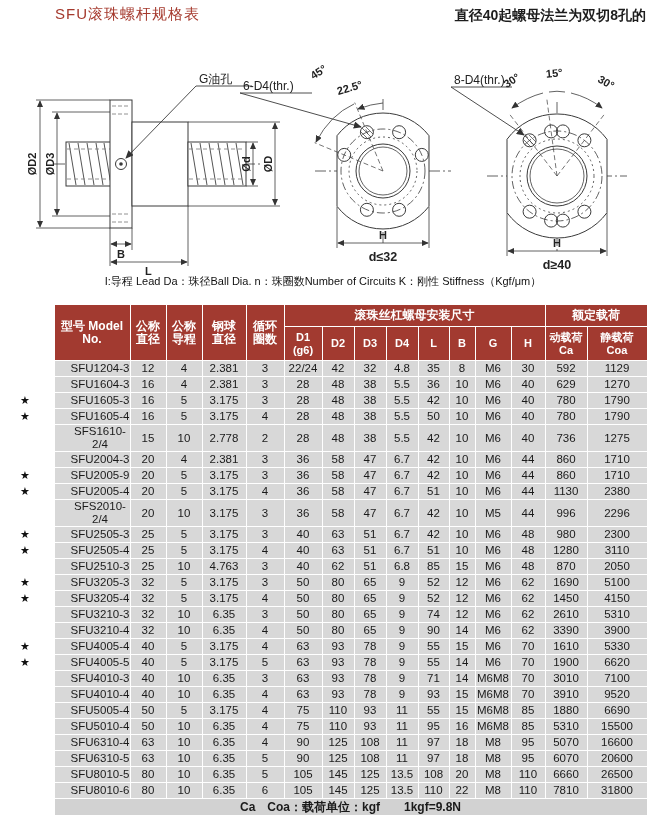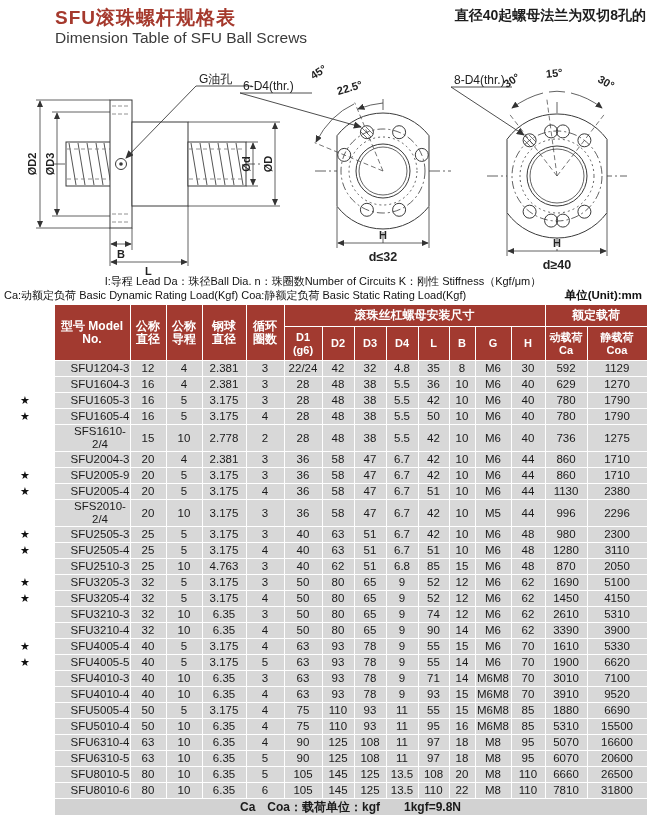--- a/index.html
+++ b/index.html
@@ -1,19 +1,19 @@
 <!DOCTYPE html>
 <html><head>
 <meta charset="utf-8">
 <style>
   html,body{margin:0;padding:0;background:#fff;}
   .page{position:relative;width:650px;height:816px;background:#fff;overflow:hidden;
         font-family:"Liberation Sans","DejaVu Sans",sans-serif;color:#1a1a1a;}
   
-  .title-zh{position:absolute;left:55px;top:5px;font-size:19px;font-weight:bold;color:#a5392d;letter-spacing:1px;}
+  .title-zh{position:absolute;left:55px;top:5px;font-size:15px;font-weight:normal;color:#a5392d;letter-spacing:1px;}
   .title-en{position:absolute;left:55px;top:29px;font-size:15.5px;color:#3a3a3a;}
   .tagline{position:absolute;right:4px;top:7px;font-size:14px;font-weight:bold;color:#1d1d1d;}
   
   svg.draw{position:absolute;left:0;top:52px;}
   svg.draw text{font-family:"Liberation Sans","DejaVu Sans",sans-serif;font-size:11px;fill:#222;}
   svg.draw text.dim{font-size:11px;font-weight:bold;}
   svg.draw text.cond{font-size:12.5px;font-weight:bold;}
   svg.draw text.lbl{font-size:12px;}
   
   .legend{position:absolute;left:4px;top:275px;width:638px;font-size:11px;color:#111;line-height:13.5px;text-align:center;}
@@ -34,21 +34,20 @@
   table.spec tfoot td{background:#d2d2d2;font-size:12px;font-weight:bold;height:17px;}
   
   .note{position:absolute;left:8px;top:834px;font-size:12px;color:#111;font-weight:bold;}
 </style>
 </head>
 <body>
 
 <div class="page">
 
   <div class="title-zh">SFU滚珠螺杆规格表</div>
-  <div class="title-en">Dimension Table of SFU Ball Screws</div>
   <div class="tagline">直径40起螺母法兰为双切8孔的</div>
 
   <svg class="draw" width="650" height="224" viewBox="0 0 650 224">
     <defs>
       <marker id="arr" markerWidth="9" markerHeight="8" refX="8" refY="4" orient="auto-start-reverse">
         <path d="M0,0 L9,4 L0,8 z" fill="#333"></path>
       </marker>
     </defs>
 
     <g stroke="#3a3a3a" fill="none" stroke-width="1">
@@ -198,24 +197,20 @@
         <line x1="607" y1="161" x2="607" y2="204"></line>
         <line x1="508" y1="199" x2="606" y2="199" marker-start="url(#arr)" marker-end="url(#arr)"></line>
       </g>
       <text class="dim" stroke="none" x="553" y="195">H</text>
       <text class="cond" stroke="none" x="557" y="217" text-anchor="middle">d≥40</text>
     </g>
   </svg>
 
   <div class="legend">
     <div>I:导程 Lead  Da：珠径Ball Dia.   n：珠圈数Number of Circuits  K：刚性 Stiffness（Kgf/μm）</div>
-    <div class="legend-row">
-      <span>Ca:动额定负荷 Basic Dynamic Rating Load(Kgf)  Coa:静额定负荷 Basic Static Rating Load(Kgf)</span>
-      <span class="unit">单位(Unit):mm</span>
-    </div>
   </div>
 
   <table class="spec">
     <colgroup>
       <col style="width:38px">
         <col style="width:76px">
         <col style="width:36px">
         <col style="width:36px">
       <col style="width:44px">
         <col style="width:38px">

